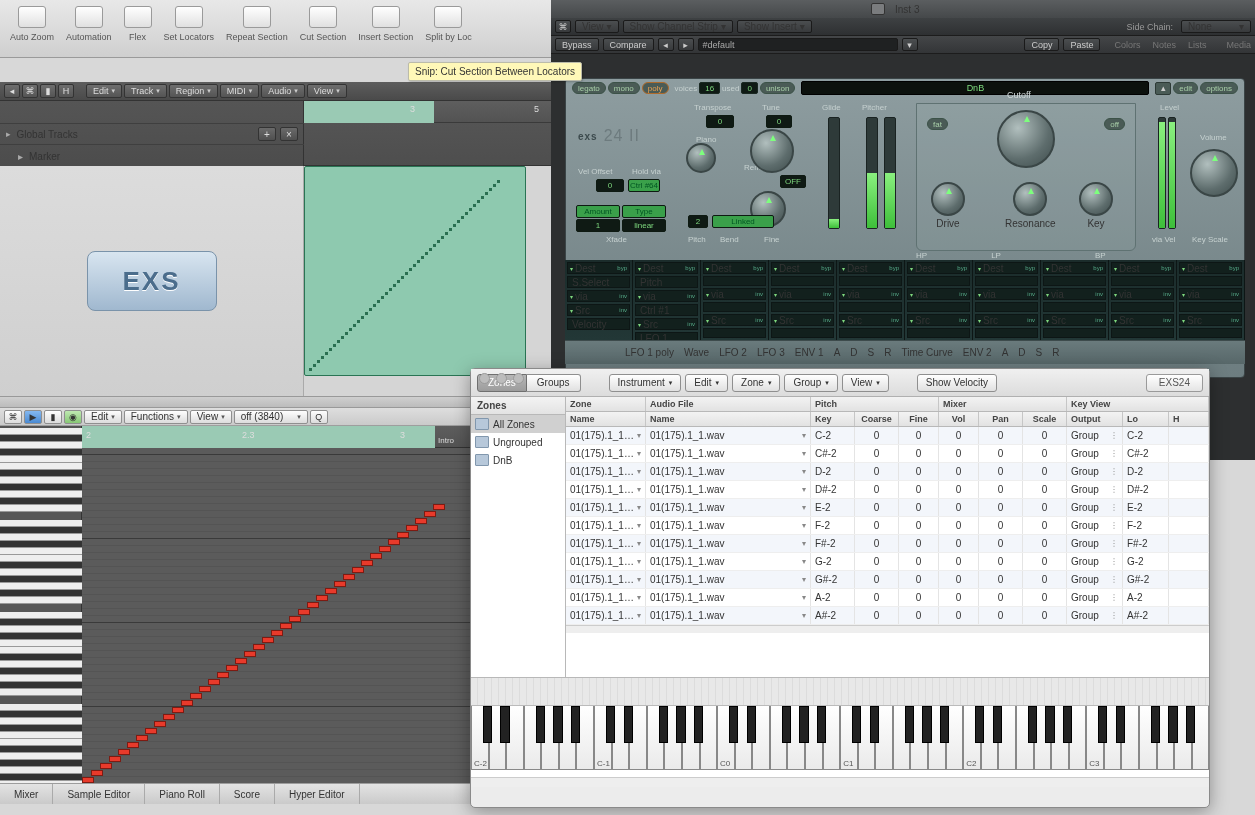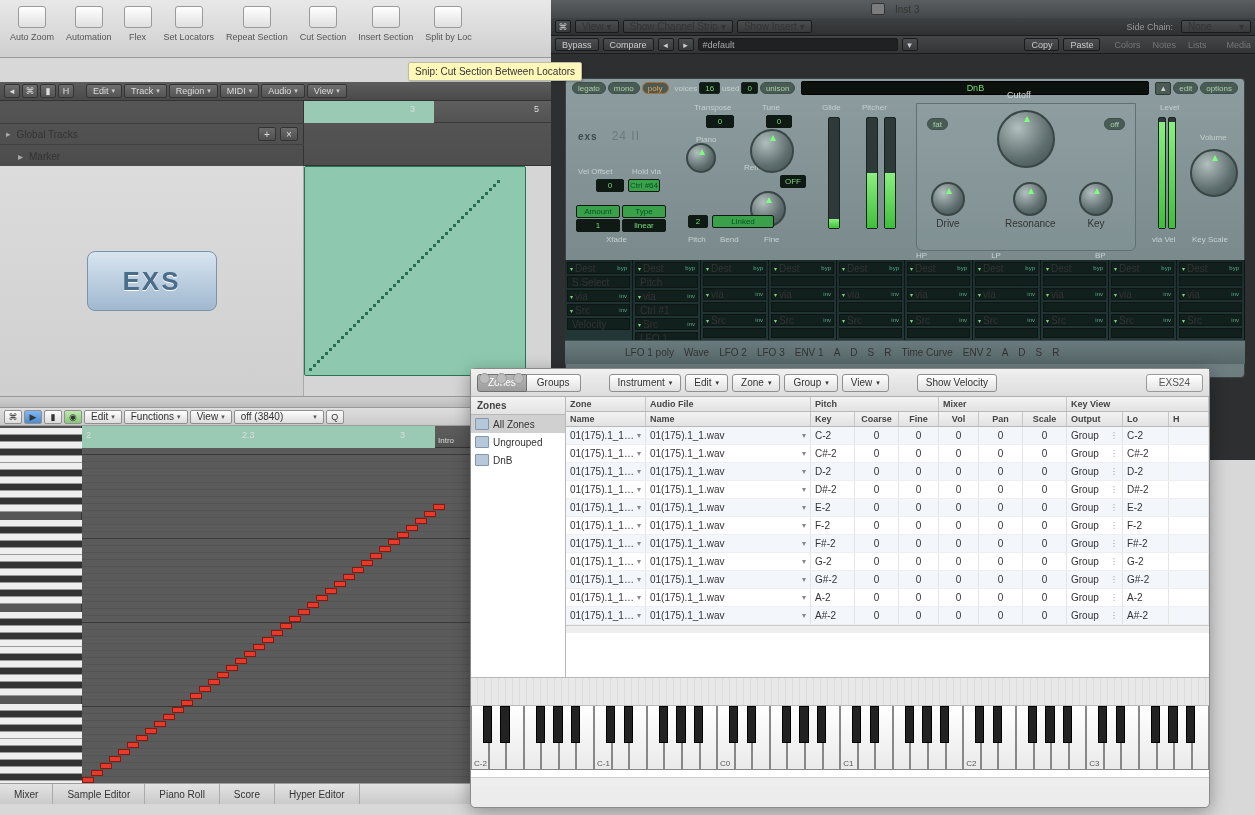--- a/index.html
+++ b/index.html
@@ -80,21 +80,21 @@
 
 
 .exs-body{position:absolute;top:78px;left:565px;width:680px;height:300px;background:linear-gradient(#8e9da0,#6d7d80);border-radius:4px;border:1px solid #3b4547}
 .exs-topstrip{height:18px;display:flex;align-items:center;gap:2px;padding:0 6px}
 .pill{height:12px;padding:0 5px;border:1px solid #3c5248;border-radius:6px;background:#4a5b56;color:#a8cfa8;font-size:8px;display:flex;align-items:center}
 .pill.orange{border-color:#af6a2a;color:#e8a152}
 .num-box{height:12px;padding:0 5px;border:1px solid #1a2822;border-radius:2px;background:#0f1a14;color:#7dd67d;font-size:8px;display:flex;align-items:center}
 .preset-display{flex:1;height:14px;margin:0 4px;background:#0c110d;border:1px solid #000;border-radius:2px;display:flex;align-items:center;justify-content:center;color:#7edc7e;font-size:9px}
 .exs-logo{position:absolute;top:38px;left:12px;width:80px;height:38px;color:#4c5b5e;font-size:20px;letter-spacing:1px;display:flex;align-items:center}
 .exs-logo b{color:#3c4a4d}
-.exs-logo small{font-size:12px;margin-left:14px;color:#6d7b7e}
+.exs-logo small{font-size:16px;margin-left:6px;color:#6d7b7e}
 
 .knob{display:flex;flex-direction:column;align-items:center;gap:2px;color:#cfd7d7;font-size:8px}
 .knob .dial{width:var(--d,36px);height:var(--d,36px);border-radius:50%;background:radial-gradient(circle at 35% 30%,#b1bfbe,#5e6d6d 60%,#3e4c4c);border:2px solid #3a4646;position:relative}
 .knob .dial::after{content:"";position:absolute;top:4px;left:calc(50% - 2px);width:0;height:0;border-left:3px solid transparent;border-right:3px solid transparent;border-bottom:6px solid #7dff7d}
 .knob-area{position:absolute;display:flex;gap:14px;align-items:flex-end}
 
 .param-box{position:absolute;height:13px;border:1px solid #0e1a12;background:#0f1a14;color:#7dd67d;font-size:8px;display:flex;align-items:center;justify-content:center;border-radius:2px}
 .small-label{position:absolute;font-size:8px;color:#c6d1d0}
 
 
@@ -325,21 +325,21 @@
       <span class="caret"></span>
     </div>
   <div class="fb-btn">
       <span>Functions</span>
       <span class="caret"></span>
     </div>
   <div class="fb-btn">
       <span>View</span>
       <span class="caret"></span>
     </div>
-  <div class="fb-btn" style="width:90px">
+  <div class="fb-btn" style="width:74px">
       <span>off (3840)</span>
       <span class="caret" style="margin-left:auto"></span>
     </div>
   <div class="fb-btn fb-toggle">Q</div>
 </div>
 
 <div class="piano-roll">
   <div class="pr-left">
     <div class="pr-left-top">▸ <span style="margin-left:4px">Global …</span></div>
     <div class="pr-keys" id="prkeys">

